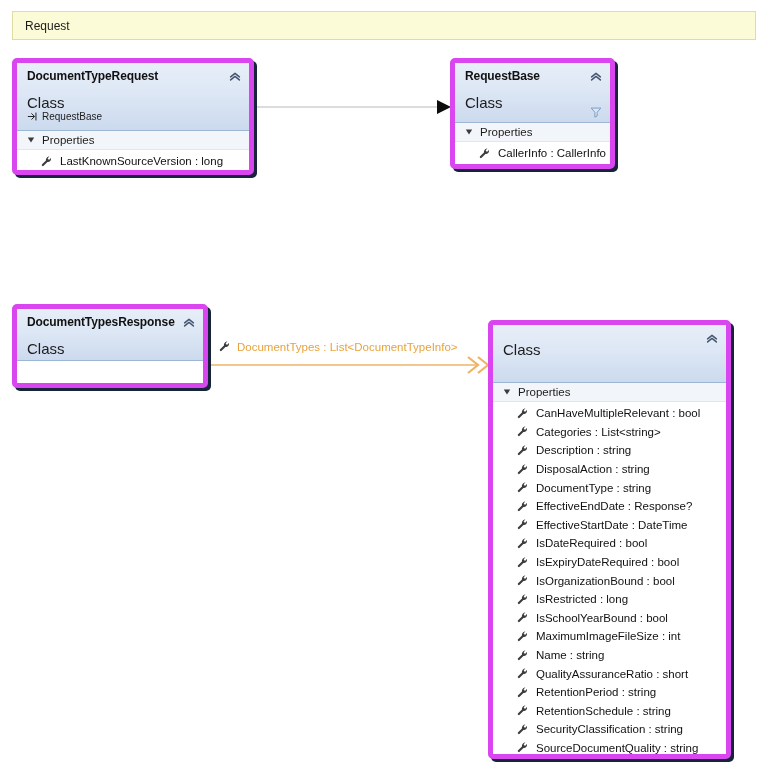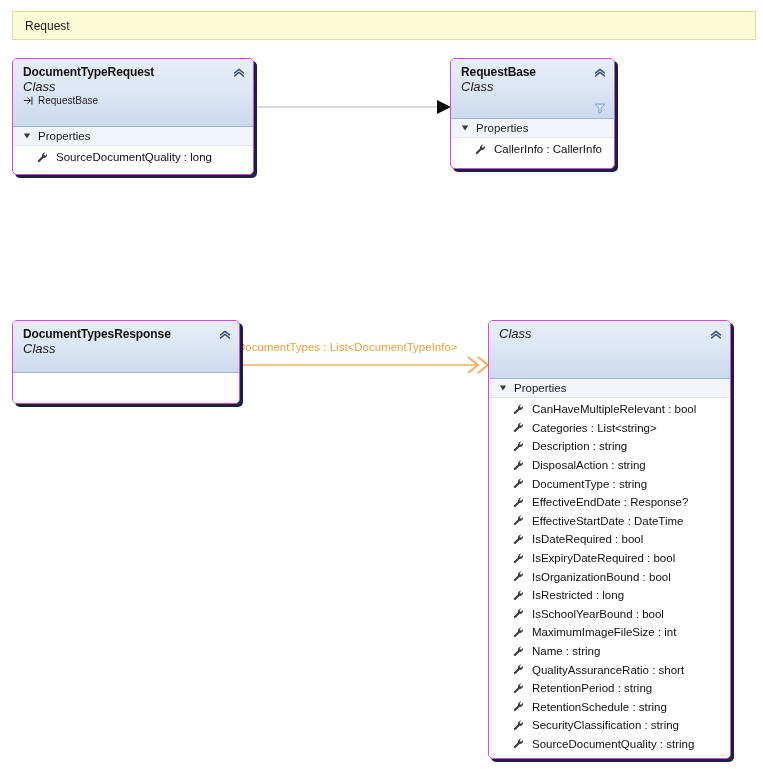--- a/index.html
+++ b/index.html
@@ -33,45 +33,44 @@
     padding-left: 14px;
     color: #1c1c1c;
     font-size: 12px;
   }
 
   
   .class-shape {
     position: absolute;
     box-sizing: border-box;
     background: #ffffff;
-    border: 1px solid #d946ef;
+    border: 5px solid #d946ef;
     border-radius: 5px;
     box-shadow: 3px 3px 0 0 #16233b;
     overflow: hidden;
   }
   .class-header {
     position: relative;
     box-sizing: border-box;
     background: linear-gradient(to bottom, #e7eef8 0%, #dde7f5 45%, #ccdaee 100%);
     border-bottom: 1px solid #9db6d4;
     padding: 6px 10px 5px 10px;
   }
   .class-name {
     font-size: 12px;
     font-weight: bold;
     color: #111111;
     line-height: 15px;
     letter-spacing: -0.1px;
   }
   .class-stereotype {
-    font-size: 13px;
+    font-size: 15px;
     color: #1c1c1c;
     line-height: 12px;
-    margin-top: 1px;
-    font-style: italic;
+    margin-top: 13px;
   }
   .class-base {
     font-size: 10px;
     color: #1c1c1c;
     line-height: 13px;
     margin-top: 1px;
     display: flex;
     align-items: center;
     gap: 4px;
   }
@@ -198,21 +197,21 @@
       <svg class="tri-expand" viewBox="0 0 10 10">
         <polygon points="1,2 9,2 5,8" fill="#3c3c3c"></polygon>
       </svg>
       <span>Properties</span>
     </div>
     <div class="member-list">
       <div class="member">
         <svg class="wrench" viewBox="0 0 16 16">
           <path d="M11.4 1.2a4.3 4.3 0 0 0-4.2 5.2L1.6 12a1.5 1.5 0 0 0 0 2.2 1.5 1.5 0 0 0 2.2 0l5.6-5.6a4.3 4.3 0 0 0 5.2-4.2c0-.5-.1-1-.3-1.4l-2.3 2.3-1.8-.4-.4-1.8 2.3-2.3c-.4-.2-.9-.3-1.4-.3z" fill="#3d3d3d"></path>
         </svg>
-        <span>SourceDocumentQuality : long</span>
+        <span>LastKnownSourceVersion : long</span>
       </div>
     </div>
   </div>
 
   <div class="class-shape" style="left:450px; top:58px; width:165px; height:111px;">
     <div class="class-header" style="height:60px;">
       <div class="class-name">RequestBase</div>
       <div class="class-stereotype">Class</div>
       <svg class="chevron-collapse" viewBox="0 0 16 16">
         <path d="M3 9l5-4 5 4M3 12.5l5-4 5 4" stroke="#44566e" stroke-width="1.7" fill="none" stroke-linecap="round" stroke-linejoin="round"></path>
@@ -230,21 +229,21 @@
     <div class="member-list">
       <div class="member">
         <svg class="wrench" viewBox="0 0 16 16">
           <path d="M11.4 1.2a4.3 4.3 0 0 0-4.2 5.2L1.6 12a1.5 1.5 0 0 0 0 2.2 1.5 1.5 0 0 0 2.2 0l5.6-5.6a4.3 4.3 0 0 0 5.2-4.2c0-.5-.1-1-.3-1.4l-2.3 2.3-1.8-.4-.4-1.8 2.3-2.3c-.4-.2-.9-.3-1.4-.3z" fill="#3d3d3d"></path>
         </svg>
         <span>CallerInfo : CallerInfo</span>
       </div>
     </div>
   </div>
 
-  <div class="class-shape" style="left:12px; top:320px; width:228px; height:84px;">
+  <div class="class-shape" style="left:12px; top:304px; width:196px; height:84px;">
     <div class="class-header" style="height:52px;">
       <div class="class-name">DocumentTypesResponse</div>
       <div class="class-stereotype">Class</div>
       <svg class="chevron-collapse" viewBox="0 0 16 16">
         <path d="M3 9l5-4 5 4M3 12.5l5-4 5 4" stroke="#44566e" stroke-width="1.7" fill="none" stroke-linecap="round" stroke-linejoin="round"></path>
       </svg>
     </div>
     <div class="empty-body" style="height:31px;"></div>
   </div>
 

